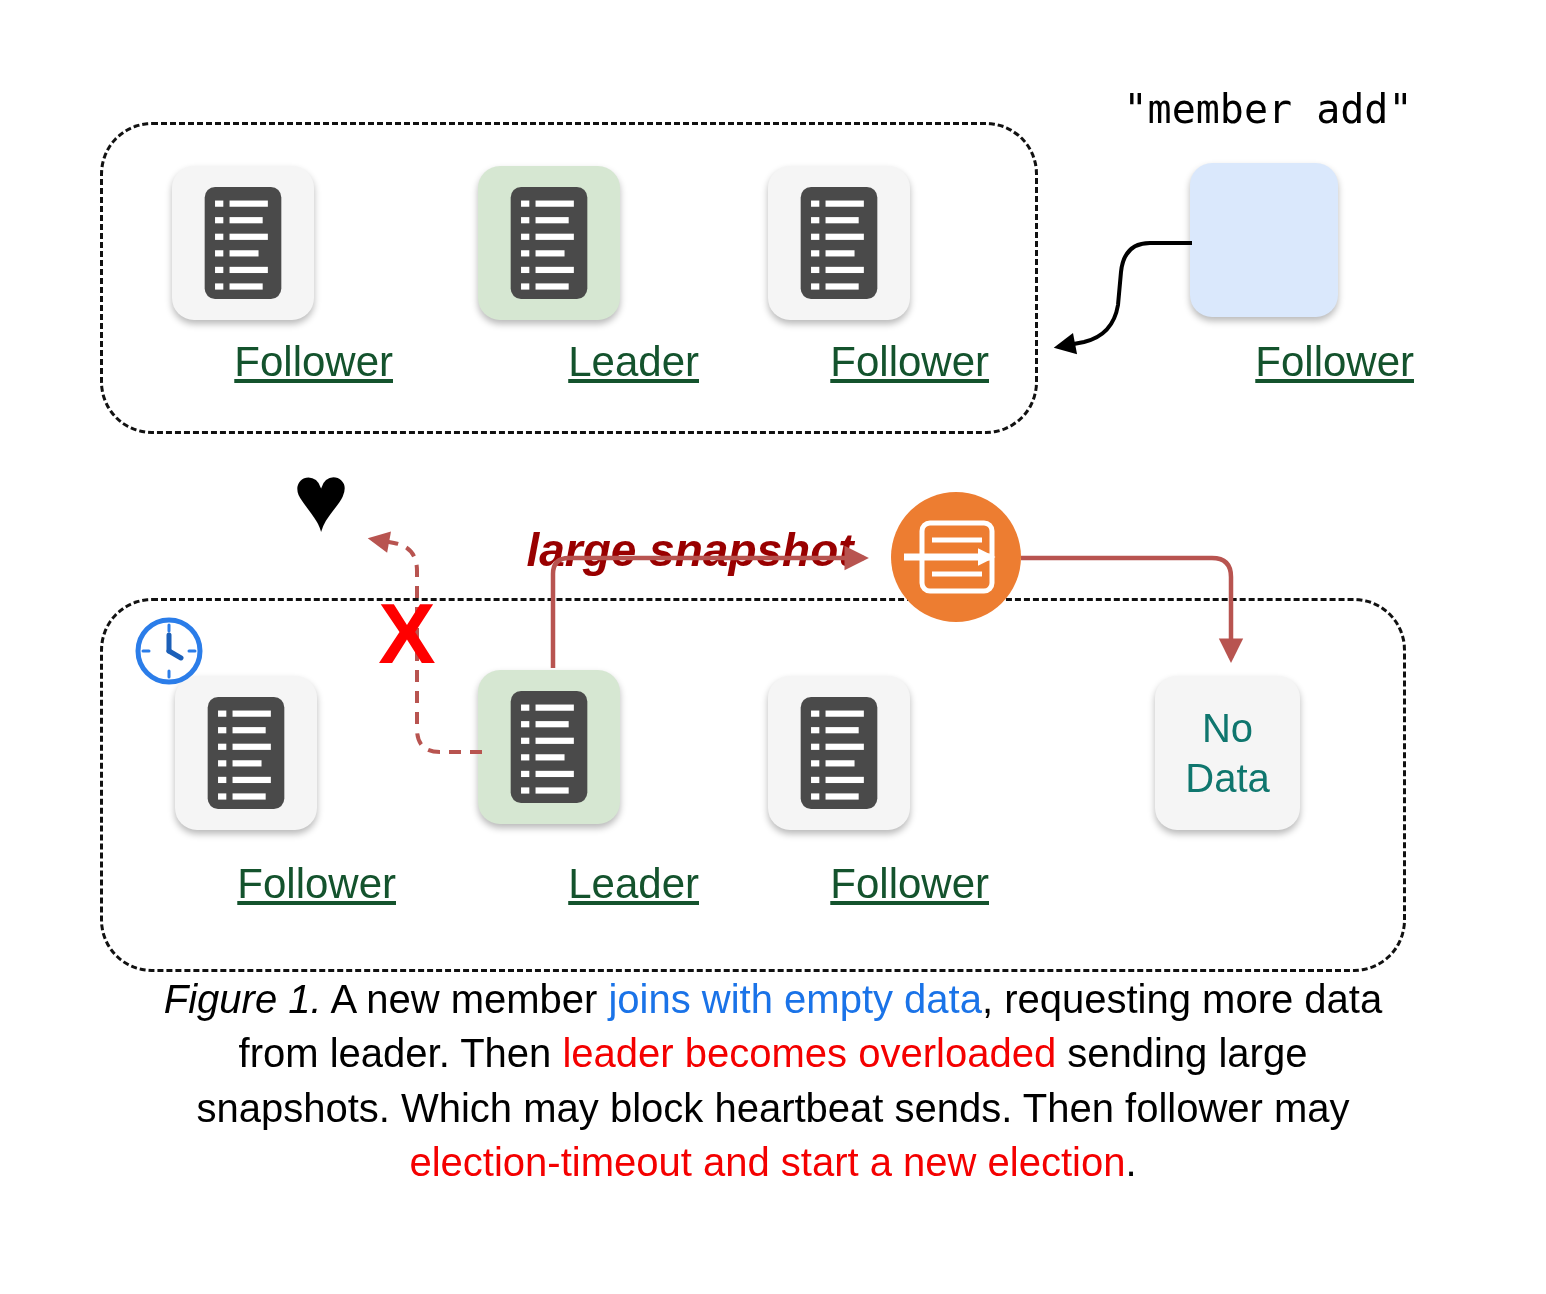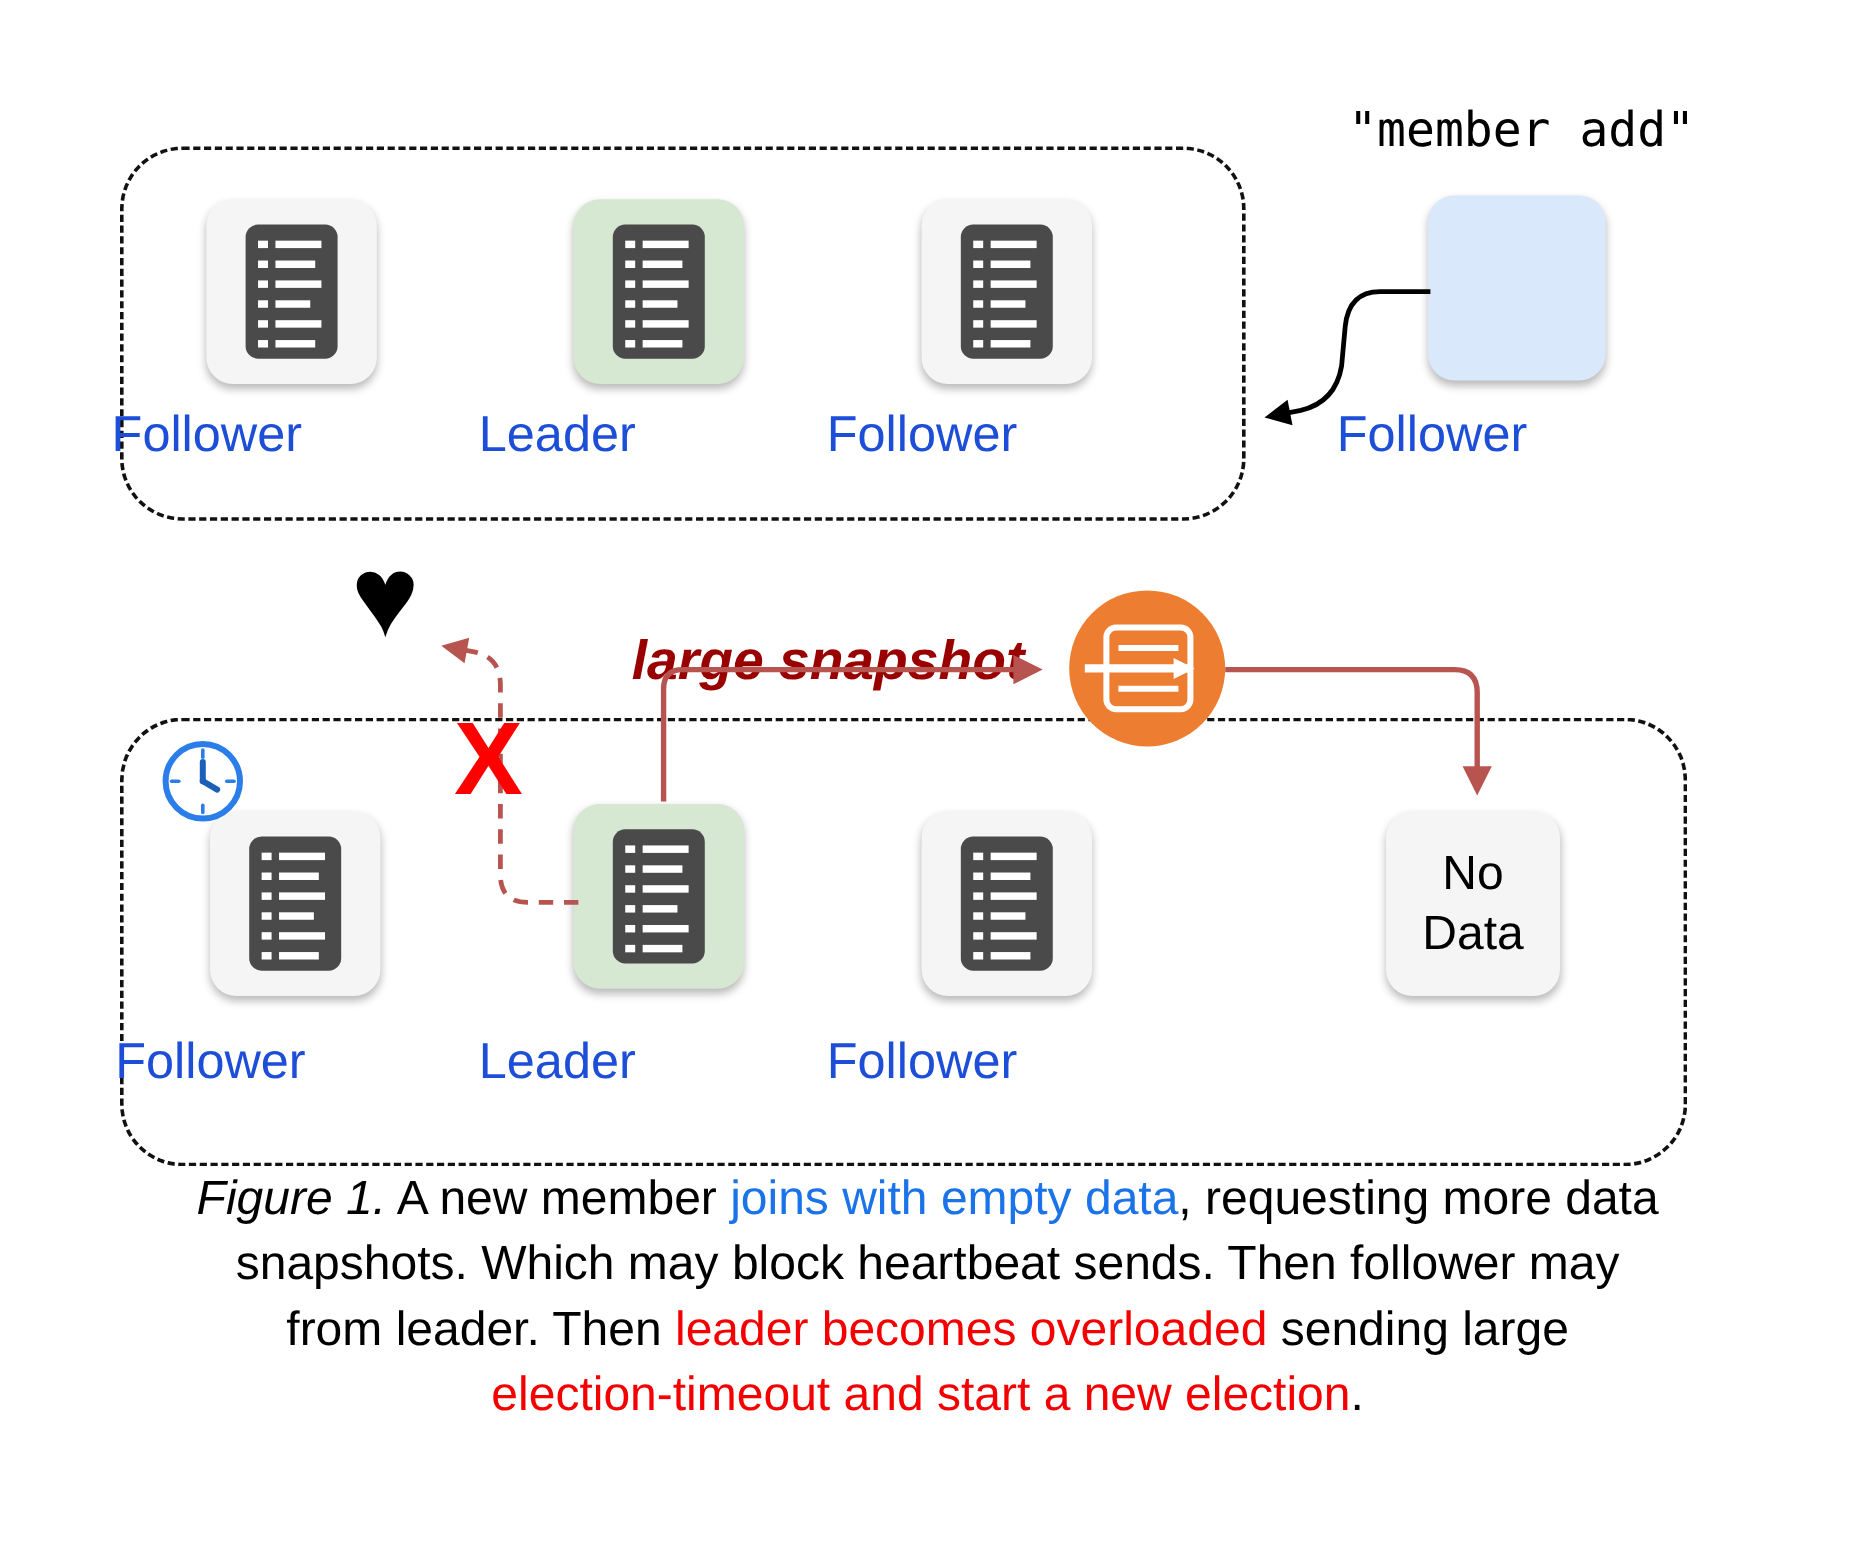--- a/index.html
+++ b/index.html
@@ -29,26 +29,26 @@
   #t-f2  { left:768px;  top:166px; }
   #t-new { left:1190px; top:163px; width:148px; }
   #b-f1  { left:175px;  top:676px; }
   #b-ld  { left:478px;  top:670px; }
   #b-f2  { left:768px;  top:676px; }
   #b-nd  { left:1155px; top:676px; width:145px; }
 
   .log-icon { width:84px; height:116px; }
 
   .nodata-text {
-    width:116px; text-align:center; font-size:40px; line-height:1.25; color:#000000;
+    width:116px; text-align:center; font-size:40px; line-height:1.25; color:#0f766e;
   }
 
   .node-label {
-    position:absolute; width:300px; text-align:left; font-size:42px;
-    color:#1d4ed8; z-index:3;
+    position:absolute; width:300px; text-align:right; font-size:42px;
+    color:#14532d; z-index:3;text-decoration:underline;
   }
   #t-f1-label  { left:93px;   top:338px; }
   #t-ld-label  { left:399px;  top:338px; }
   #t-f2-label  { left:689px;  top:338px; }
   #t-new-label { left:1114px; top:338px; }
   #b-f1-label  { left:96px;   top:860px; }
   #b-ld-label  { left:399px;  top:860px; }
   #b-f2-label  { left:689px;  top:860px; }
   #b-nd-label  { left:1078px; top:860px; }
   .bold { font-weight:bold; }
@@ -212,23 +212,23 @@
       <line x1="932" y1="574" x2="982" y2="574" stroke="#ffffff" stroke-width="5"></line>
       <path d="M 904 557 L 992 557" fill="none" stroke="#ffffff" stroke-width="7" marker-end="url(#ah-white)"></path>
     </g>
   </svg>
 
   <div id="caption">
     <span class="cap-line">
       <span class="italic">Figure 1.</span><span> A new member </span><span class="blue">joins with empty data</span><span>, requesting more data</span>
     </span>
     <span class="cap-line">
+      <span>from leader. Then </span><span class="red">leader becomes overloaded</span><span> sending large</span>
+    </span>
+    <span class="cap-line">
       <span>snapshots. Which may block heartbeat sends. Then follower may</span>
     </span>
     <span class="cap-line">
-      <span>from leader. Then </span><span class="red">leader becomes overloaded</span><span> sending large</span>
-    </span>
-    <span class="cap-line">
       <span class="red">election-timeout and start a new election</span><span>.</span>
     </span>
   </div>
 
 </div>
 
 </body></html>

